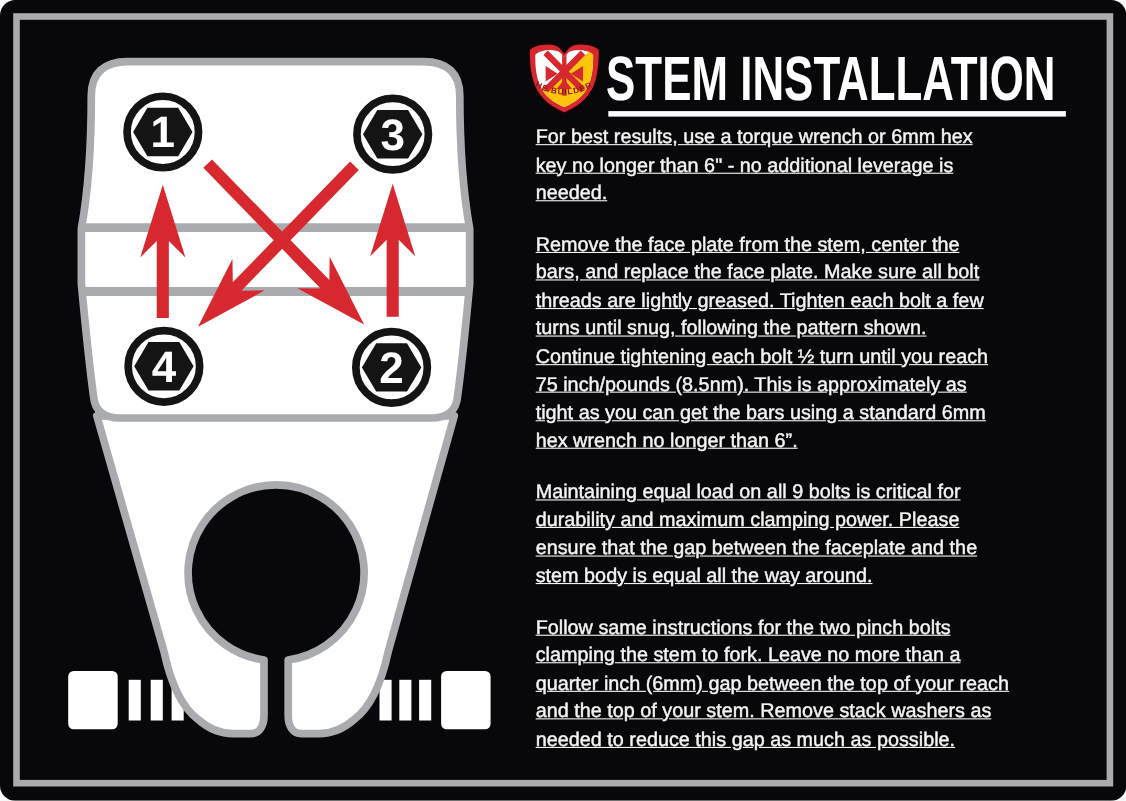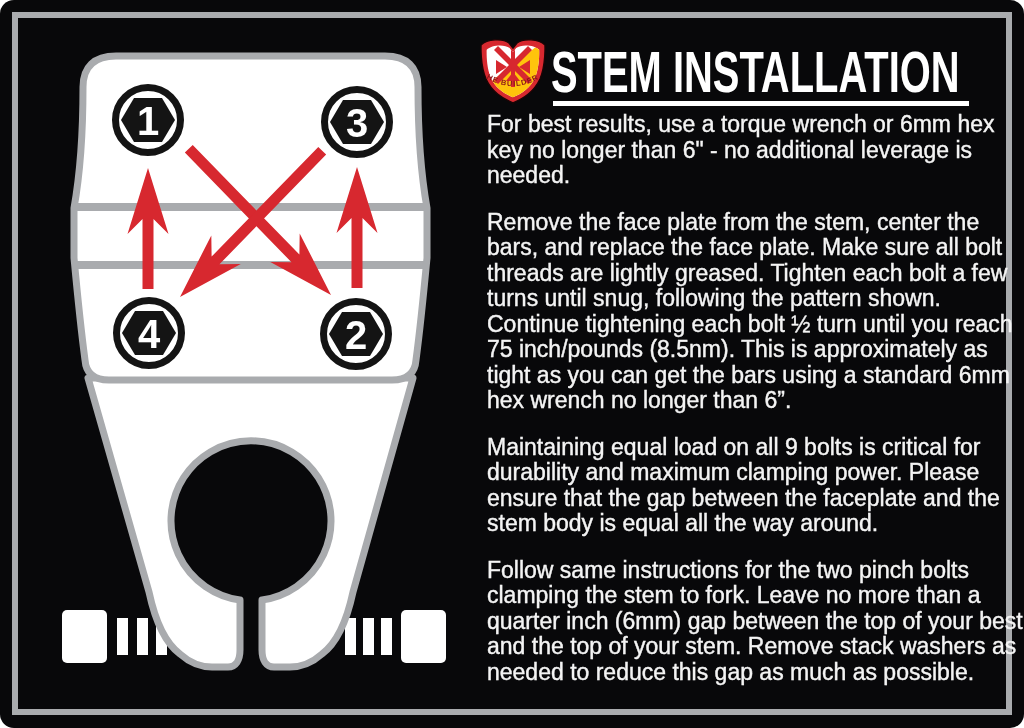--- a/index.html
+++ b/index.html
@@ -9,21 +9,21 @@
   .frame{position:absolute;left:12px;top:12px;right:12px;bottom:13px;
          border:6px solid #a9abae;}
   .stem-svg{position:absolute;left:30px;top:30px;width:440px;height:670px;}
   .logo{position:absolute;left:477px;top:37px;width:72px;height:68px;}
   .title{position:absolute;left:551px;top:44px;color:#ffffff;font-weight:700;
          font-size:57px;line-height:57px;white-space:nowrap;
          transform:scaleX(0.70);transform-origin:left top;letter-spacing:0px;}
   .title-underline{position:absolute;left:553px;top:101px;width:416px;height:5px;
          background:#ffffff;}
   .copy{position:absolute;left:487px;top:112px;width:520px;color:#f4f4f4;
-        font-size:23px;line-height:25.5px;-webkit-text-stroke:0.4px #f4f4f4;}
+        font-size:18px;line-height:25.5px;text-decoration:underline;-webkit-text-stroke:0.4px #f4f4f4;}
   .para{white-space:pre;margin:0 0 21px 0;}
 </style>
 </head>
 <body>
 
 <div class="card">
   <div class="frame"></div>
 
   <svg class="stem-svg" viewBox="0 0 440 670">
 
@@ -130,17 +130,17 @@
 Continue tightening each bolt ½ turn until you reach
 75 inch/pounds (8.5nm). This is approximately as
 tight as you can get the bars using a standard 6mm
 hex wrench no longer than 6”.</p>
     <p class="para">Maintaining equal load on all 9 bolts is critical for
 durability and maximum clamping power. Please
 ensure that the gap between the faceplate and the
 stem body is equal all the way around.</p>
     <p class="para">Follow same instructions for the two pinch bolts
 clamping the stem to fork. Leave no more than a
-quarter inch (6mm) gap between the top of your best
+quarter inch (6mm) gap between the top of your reach
 and the top of your stem. Remove stack washers as
 needed to reduce this gap as much as possible.</p>
   </div>
 </div>
 
 </body></html>

